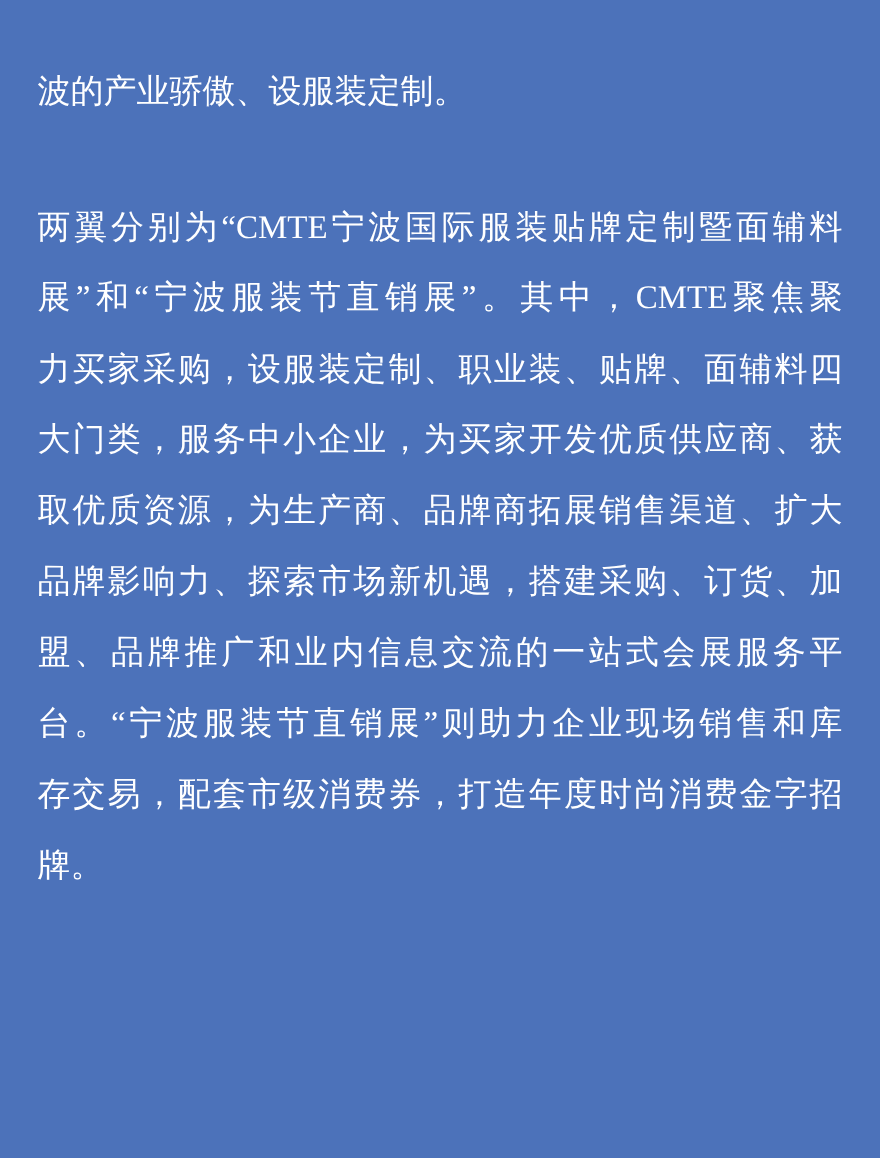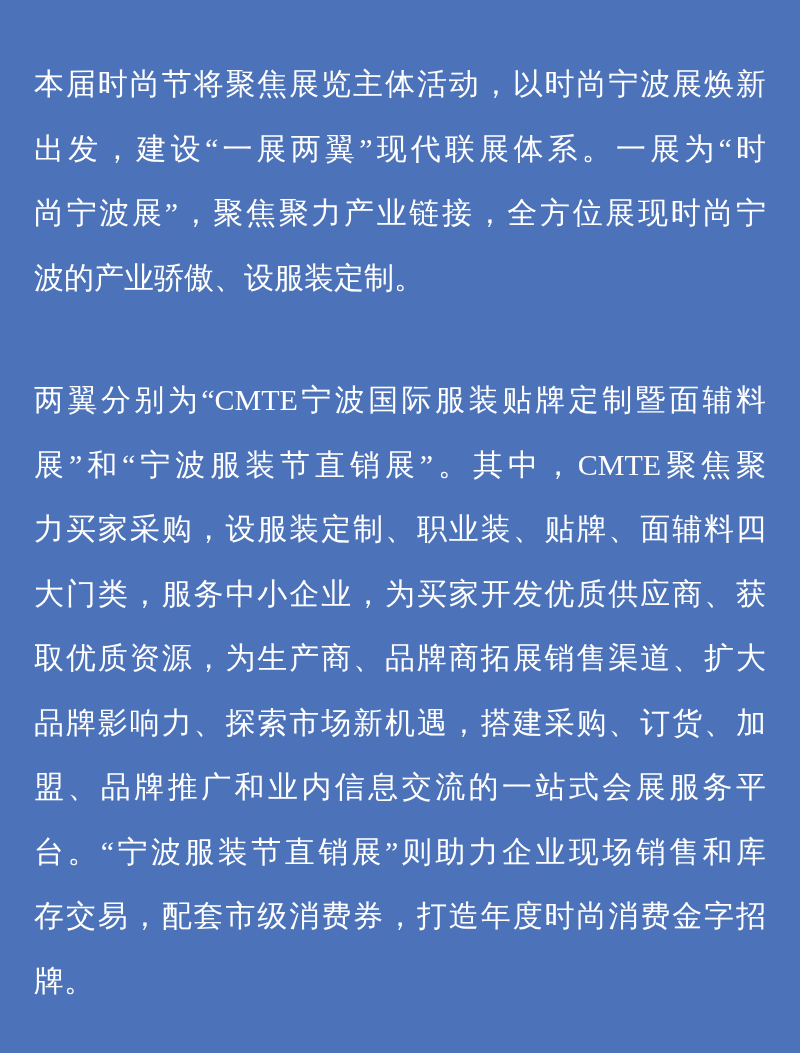--- a/index.html
+++ b/index.html
@@ -38,23 +38,20 @@
     display: block;
     text-align: left;             
   }
 </style>
 </head>
 <body style="background: rgb(76, 114, 186);">
 
 <div class="page" style="color: rgb(255, 255, 255);">
 
   <p class="para">
-    <span class="just">本届时尚节将聚焦展览主体活动，以时尚宁波展焕新
-出发，建设“一展两翼”现代联展体系。一展为“时
-尚宁波展”，聚焦聚力产业链接，全方位展现时尚宁</span>
     <span class="lastline">波的产业骄傲、设服装定制。</span>
   </p>
 
   <p class="para">
     <span class="just">两翼分别为“CMTE宁波国际服装贴牌定制暨面辅料
 展”和“宁波服装节直销展”。其中，CMTE聚焦聚
 力买家采购，设服装定制、职业装、贴牌、面辅料四
 大门类，服务中小企业，为买家开发优质供应商、获
 取优质资源，为生产商、品牌商拓展销售渠道、扩大
 品牌影响力、探索市场新机遇，搭建采购、订货、加

